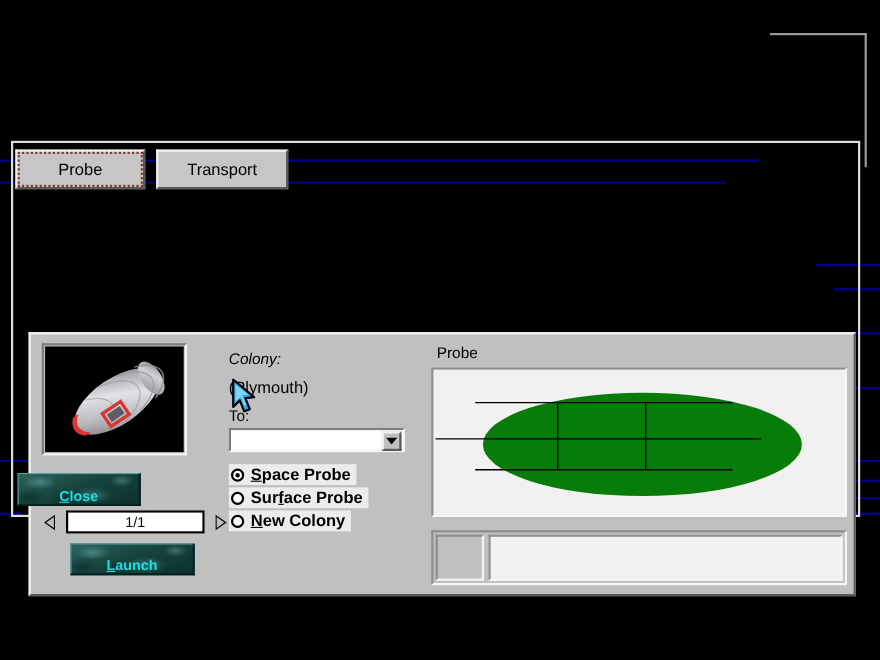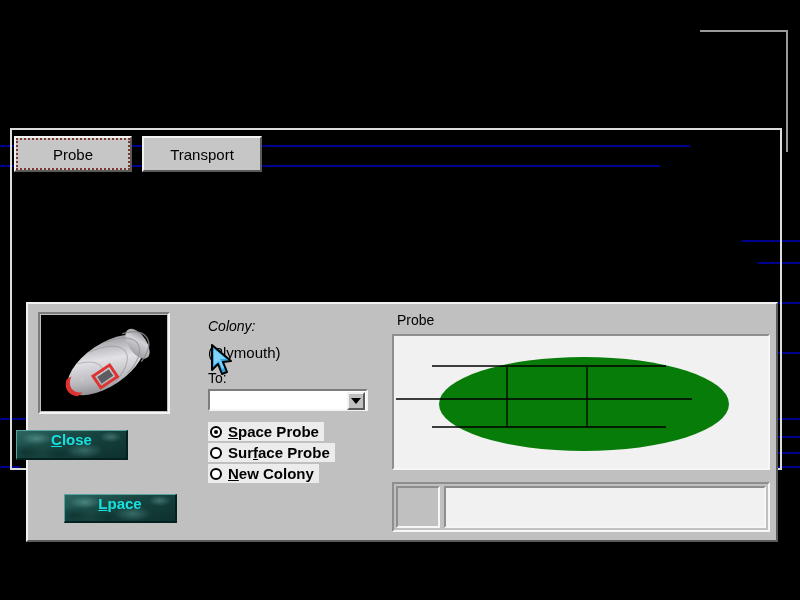--- a/index.html
+++ b/index.html
@@ -73,22 +73,22 @@
   .triR{right:2px;border-top:7px solid transparent;border-bottom:7px solid transparent;
         border-left:10px solid #000;}
   .triR i{position:absolute;left:-9px;top:-5px;width:0;height:0;
           border-top:5px solid transparent;border-bottom:5px solid transparent;
           border-left:7px solid #c0c0c0;}
   #spinfield{position:absolute;left:22px;top:0;width:126px;height:21px;background:#fff;
              border:2px solid #000;box-sizing:border-box;
              display:flex;align-items:center;justify-content:center;font-size:13px;color:#000;}
 
   
-  .tbtn{position:absolute;display:flex;align-items:flex-start;justify-content:center;
-        color:#19e0e0;font-size:15px;font-weight:bold;cursor:default;box-sizing:border-box;
+  .tbtn{position:absolute;display:flex;align-items:flex-end;justify-content:center;
+        color:#19e0e0;font-size:13px;font-weight:bold;cursor:default;box-sizing:border-box;
         border-top:1px solid #59a0a0;border-left:1px solid #59a0a0;
         border-right:2px solid #04201f;border-bottom:2px solid #04201f;
         background-color:#1d4e4a;
         background-image:
           radial-gradient(ellipse 22px 9px at 18% 28%, rgba(120,190,185,.45), transparent 70%),
           radial-gradient(ellipse 26px 11px at 62% 72%, rgba(110,180,175,.38), transparent 70%),
           radial-gradient(ellipse 16px 8px at 86% 22%, rgba(140,200,195,.35), transparent 70%),
           radial-gradient(ellipse 20px 10px at 38% 85%, rgba(10,45,42,.65), transparent 70%),
           radial-gradient(ellipse 24px 12px at 8% 78%, rgba(8,40,38,.6), transparent 70%),
           linear-gradient(160deg,#2b6560 0%,#17443f 45%,#0d302d 100%);}
@@ -166,23 +166,32 @@
               <path d="M58 30 A44 21 0 0 1 58 70" fill="none" stroke="#98989d" stroke-width="1" opacity=".7"></path>
               <path d="M42 33 A44 21 0 0 1 42 67" fill="none" stroke="#9a9a9f" stroke-width="1" opacity=".65"></path>
               <rect x="48" y="52" width="20" height="14" fill="none" stroke="#d33" stroke-width="3"></rect>
               <rect x="51" y="55" width="14" height="8" fill="#5d5d61"></rect>
               <rect x="36" y="45" width="3" height="5" fill="#c8c8cc"></rect>
             </g>
           </svg>
         </div>
       </div>
 
+      <div id="spin">
+        <div class="tri triL">
+            <i></i>
+          </div>
+        <div id="spinfield">1/1</div>
+        <div class="tri triR">
+            <i></i>
+          </div>
+      </div>
 
       <div class="tbtn" id="launch" style="left:36px;top:190px;width:113px;height:29px;">
-        <span><u id="laccel">L</u><span id="lrest">pace</span></span>
+        <span><u id="laccel">L</u><span id="lrest">aunch</span></span>
       </div>
 
       <div class="lbl" style="left:180px;top:14px;font-style:italic;">Colony:</div>
       <div class="lbl" style="left:180px;top:40px;font-size:15px;">(Plymouth)</div>
       <div class="lbl" style="left:180px;top:66px;">To:</div>
 
       <div id="combo">
         <span class="txt"></span>
         <span class="btn">
             <span class="arrdn"></span>

